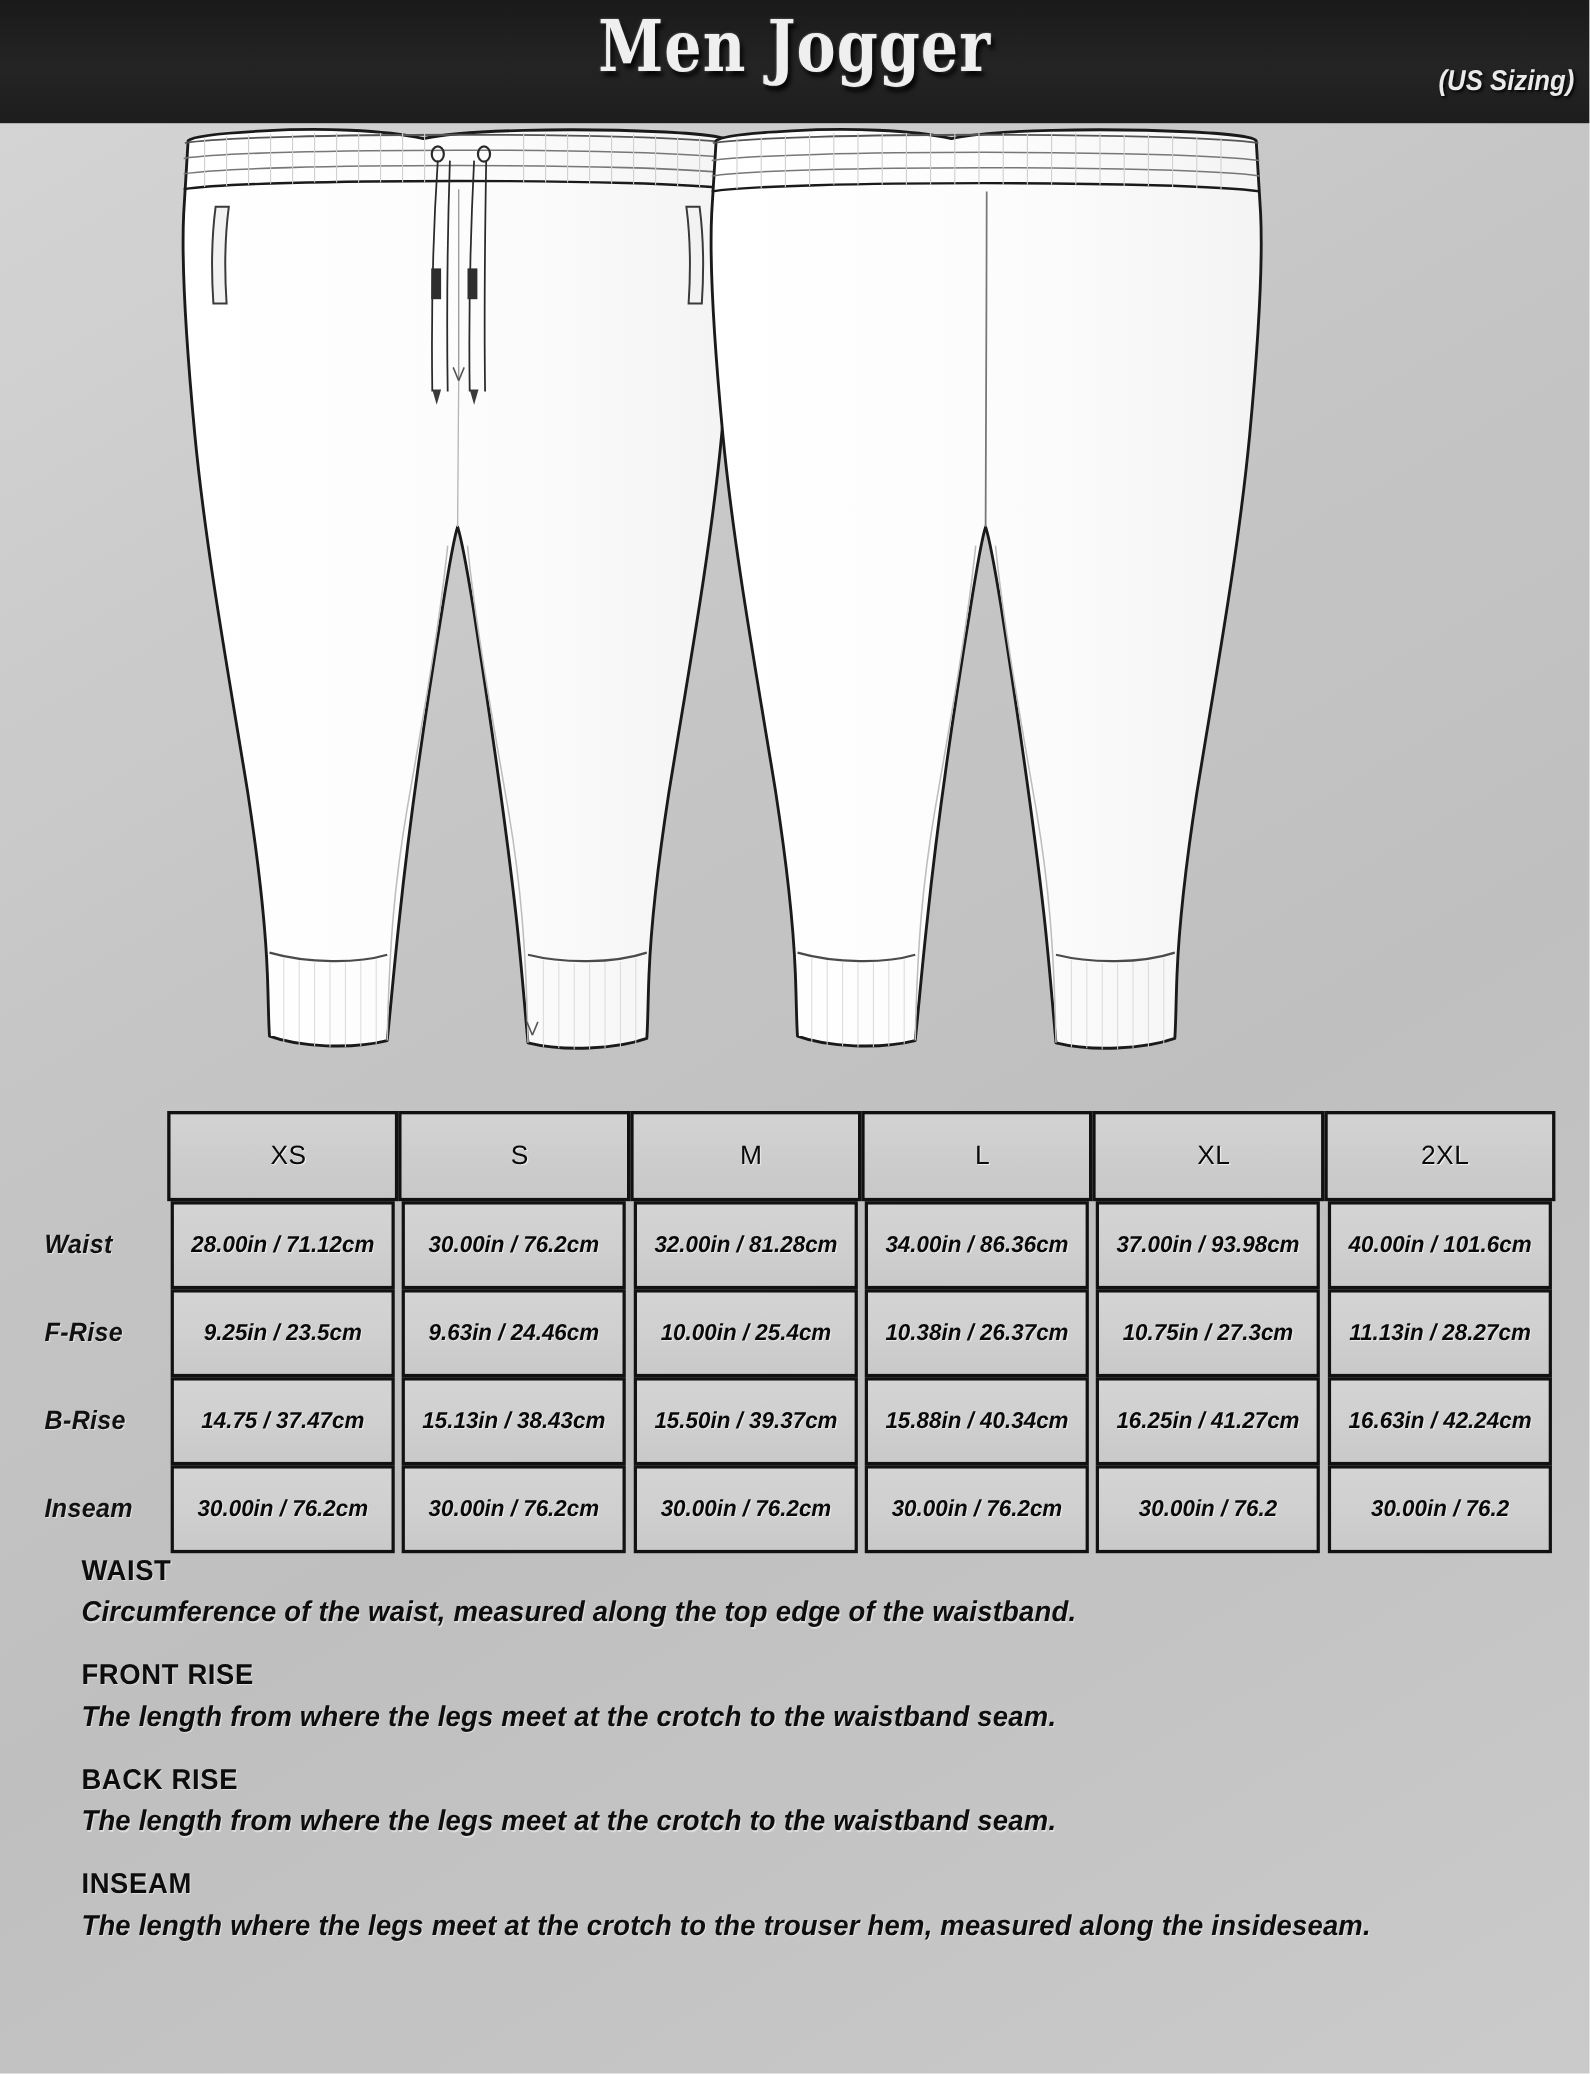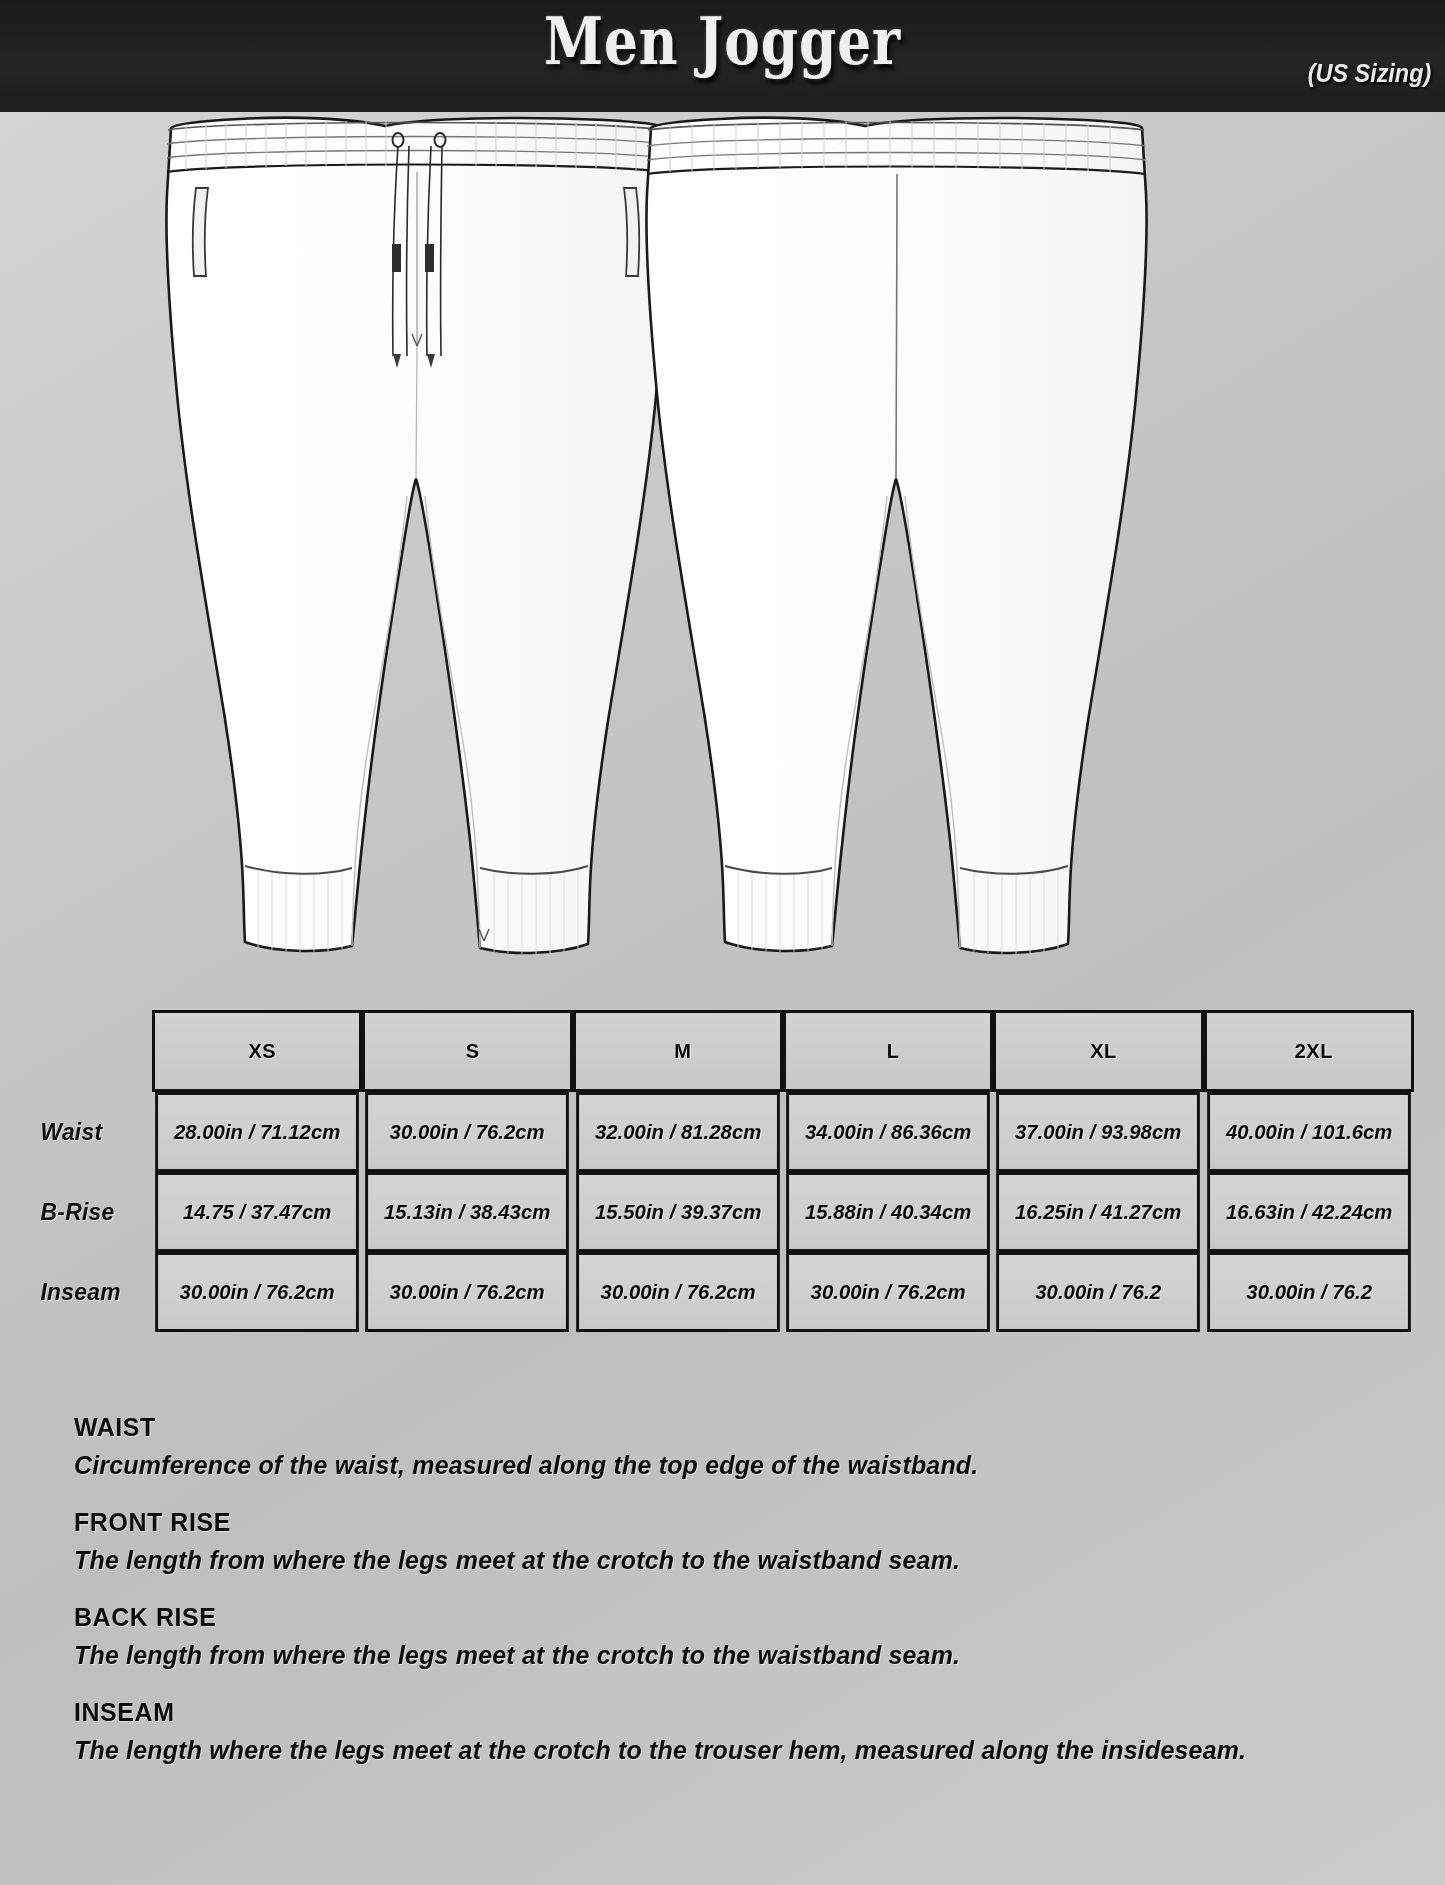--- a/index.html
+++ b/index.html
@@ -87,22 +87,22 @@
     text-shadow: 1px 1px 1px rgba(255,255,255,0.55);
     transform: scaleX(0.95);
     white-space: nowrap;
   }
   .corner-cell { border: none; background: transparent; }
 
   th.size-head {
     height: 74px;
     border: 3px solid #111;
     background: linear-gradient(180deg,#d3d3d3 0%, #cdcdcd 50%, #c8c8c8 100%);
-    font-size: 20px;
-    font-weight: bold;
+    font-size: 24px;
+    font-weight: normal;
     color: #0a0a0a;
     text-shadow: 1px 1px 1px rgba(255,255,255,0.7);
     letter-spacing: 0.5px;
     padding-left: 11px;
   }
   td.size-cell {
     height: 72px;
     border: 3px solid #111;
     background: linear-gradient(180deg,#d4d4d4 0%, #cfcfcf 55%, #c9c9c9 100%);
     font-size: 21px;
@@ -382,20 +382,29 @@
       <tr>
         <td class="row-label">Waist</td>
         <td class="size-cell">28.00in / 71.12cm</td>
         <td class="size-cell">30.00in / 76.2cm</td>
         <td class="size-cell">32.00in / 81.28cm</td>
         <td class="size-cell">34.00in / 86.36cm</td>
         <td class="size-cell">37.00in / 93.98cm</td>
         <td class="size-cell">40.00in / 101.6cm</td>
       </tr>
       <tr>
+        <td class="row-label">F-Rise</td>
+        <td class="size-cell">9.25in / 23.5cm</td>
+        <td class="size-cell">9.63in / 24.46cm</td>
+        <td class="size-cell">10.00in / 25.4cm</td>
+        <td class="size-cell">10.38in / 26.37cm</td>
+        <td class="size-cell">10.75in / 27.3cm</td>
+        <td class="size-cell">11.13in / 28.27cm</td>
+      </tr>
+      <tr>
         <td class="row-label">B-Rise</td>
         <td class="size-cell">14.75 / 37.47cm</td>
         <td class="size-cell">15.13in / 38.43cm</td>
         <td class="size-cell">15.50in / 39.37cm</td>
         <td class="size-cell">15.88in / 40.34cm</td>
         <td class="size-cell">16.25in / 41.27cm</td>
         <td class="size-cell">16.63in / 42.24cm</td>
       </tr>
       <tr>
         <td class="row-label">Inseam</td>

